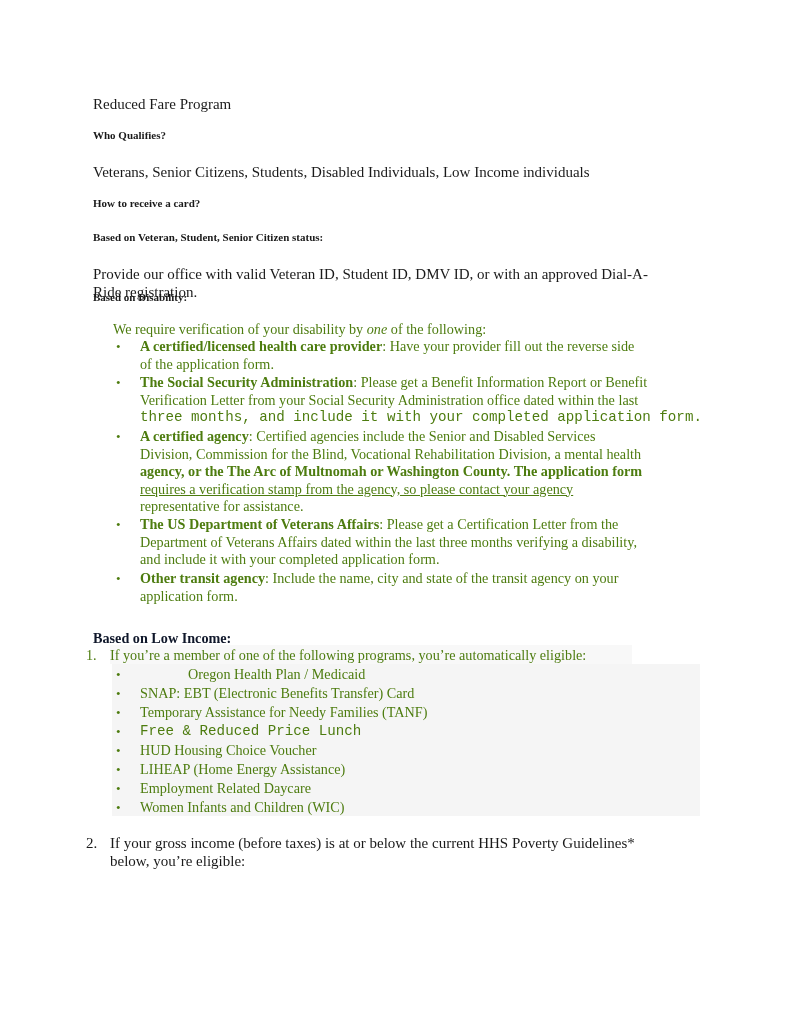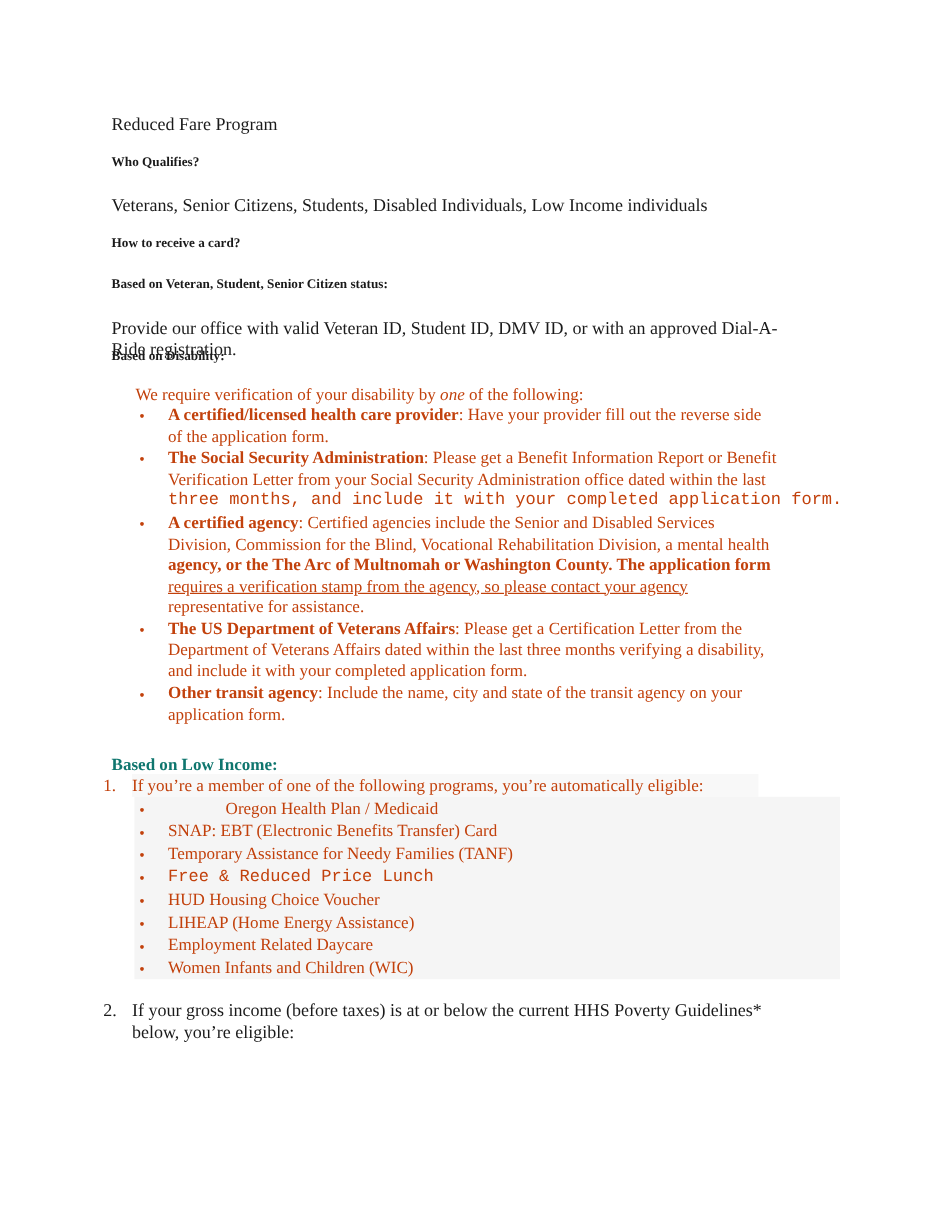--- a/index.html
+++ b/index.html
@@ -1,20 +1,20 @@
 <!DOCTYPE html>
 <html><head>
 <meta charset="utf-8">
 <style>
   html, body { margin:0; padding:0; background:#fff; }
   body { width:791px; height:1024px; position:relative; overflow:hidden;
          font-family:"Liberation Serif", serif; color:#1a1a1a; }
   .abs { position:absolute; white-space:nowrap; }
   .t15 { font-size:15px; line-height:18px; }
-  .t14 { font-size:14.2px; line-height:17.5px; color:#c2410c; }
+  .t14 { font-size:14.2px; line-height:17.5px; color:#4d7c0f; }
   b { font-weight:bold; }
   .hb { font-weight:bold; font-size:11px; }
   .bullet { position:absolute; left:116px; font-size:13px; }
   .litem { position:absolute; left:140px; white-space:nowrap; }
   .graybox { position:absolute; left:112px; top:664px; width:588px; height:152px; background:#f5f5f5; }
   .graybar { position:absolute; left:110px; top:645px; width:522px; height:19px; background:#f8f8f8; }
 </style>
 </head>
 <body>
 
@@ -49,21 +49,21 @@
     <div class="litem t14" style="top: 498px;"><span>representative for assistance.</span></div>
     <div class="bullet t14" style="top: 516px;">•</div>
     <div class="litem t14" style="top: 516px;"><b>The US Department of Veterans Affairs</b><span>: Please get a Certification Letter from the</span></div>
     <div class="litem t14" style="top: 533.5px;"><span>Department of Veterans Affairs dated within the last three months verifying a disability,</span></div>
     <div class="litem t14" style="top: 551px;"><span>and include it with your completed application form.</span></div>
     <div class="bullet t14" style="top: 570px;">•</div>
     <div class="litem t14" style="top: 570px;"><b>Other transit agency</b><span>: Include the name, city and state of the transit agency on your</span></div>
     <div class="litem t14" style="top: 587.5px;"><span>application form.</span></div>
   </div>
 
-<div class="abs t14" style="left:93px;top:630px;font-weight:bold;color:#0f766e;">Based on Low Income:</div>
+<div class="abs t14" style="left:93px;top:630px;font-weight:bold;color:#0f172a;">Based on Low Income:</div>
 
 <div class="graybar"></div>
 <div class="abs t14" style="left:86px;top:647px;">1.</div>
 <div class="abs t14" style="left:110px;top:647px;">If you’re a member of one of the following programs, you’re automatically eligible:</div>
 
 <div class="graybox"></div>
 <div id="programs-list">
     <div class="bullet t14" style="top: 666px;">•</div>
     <div class="litem t14" style="top: 666px; margin-left: 48px;">Oregon Health Plan / Medicaid</div>
     <div class="bullet t14" style="top: 685px;">•</div>

